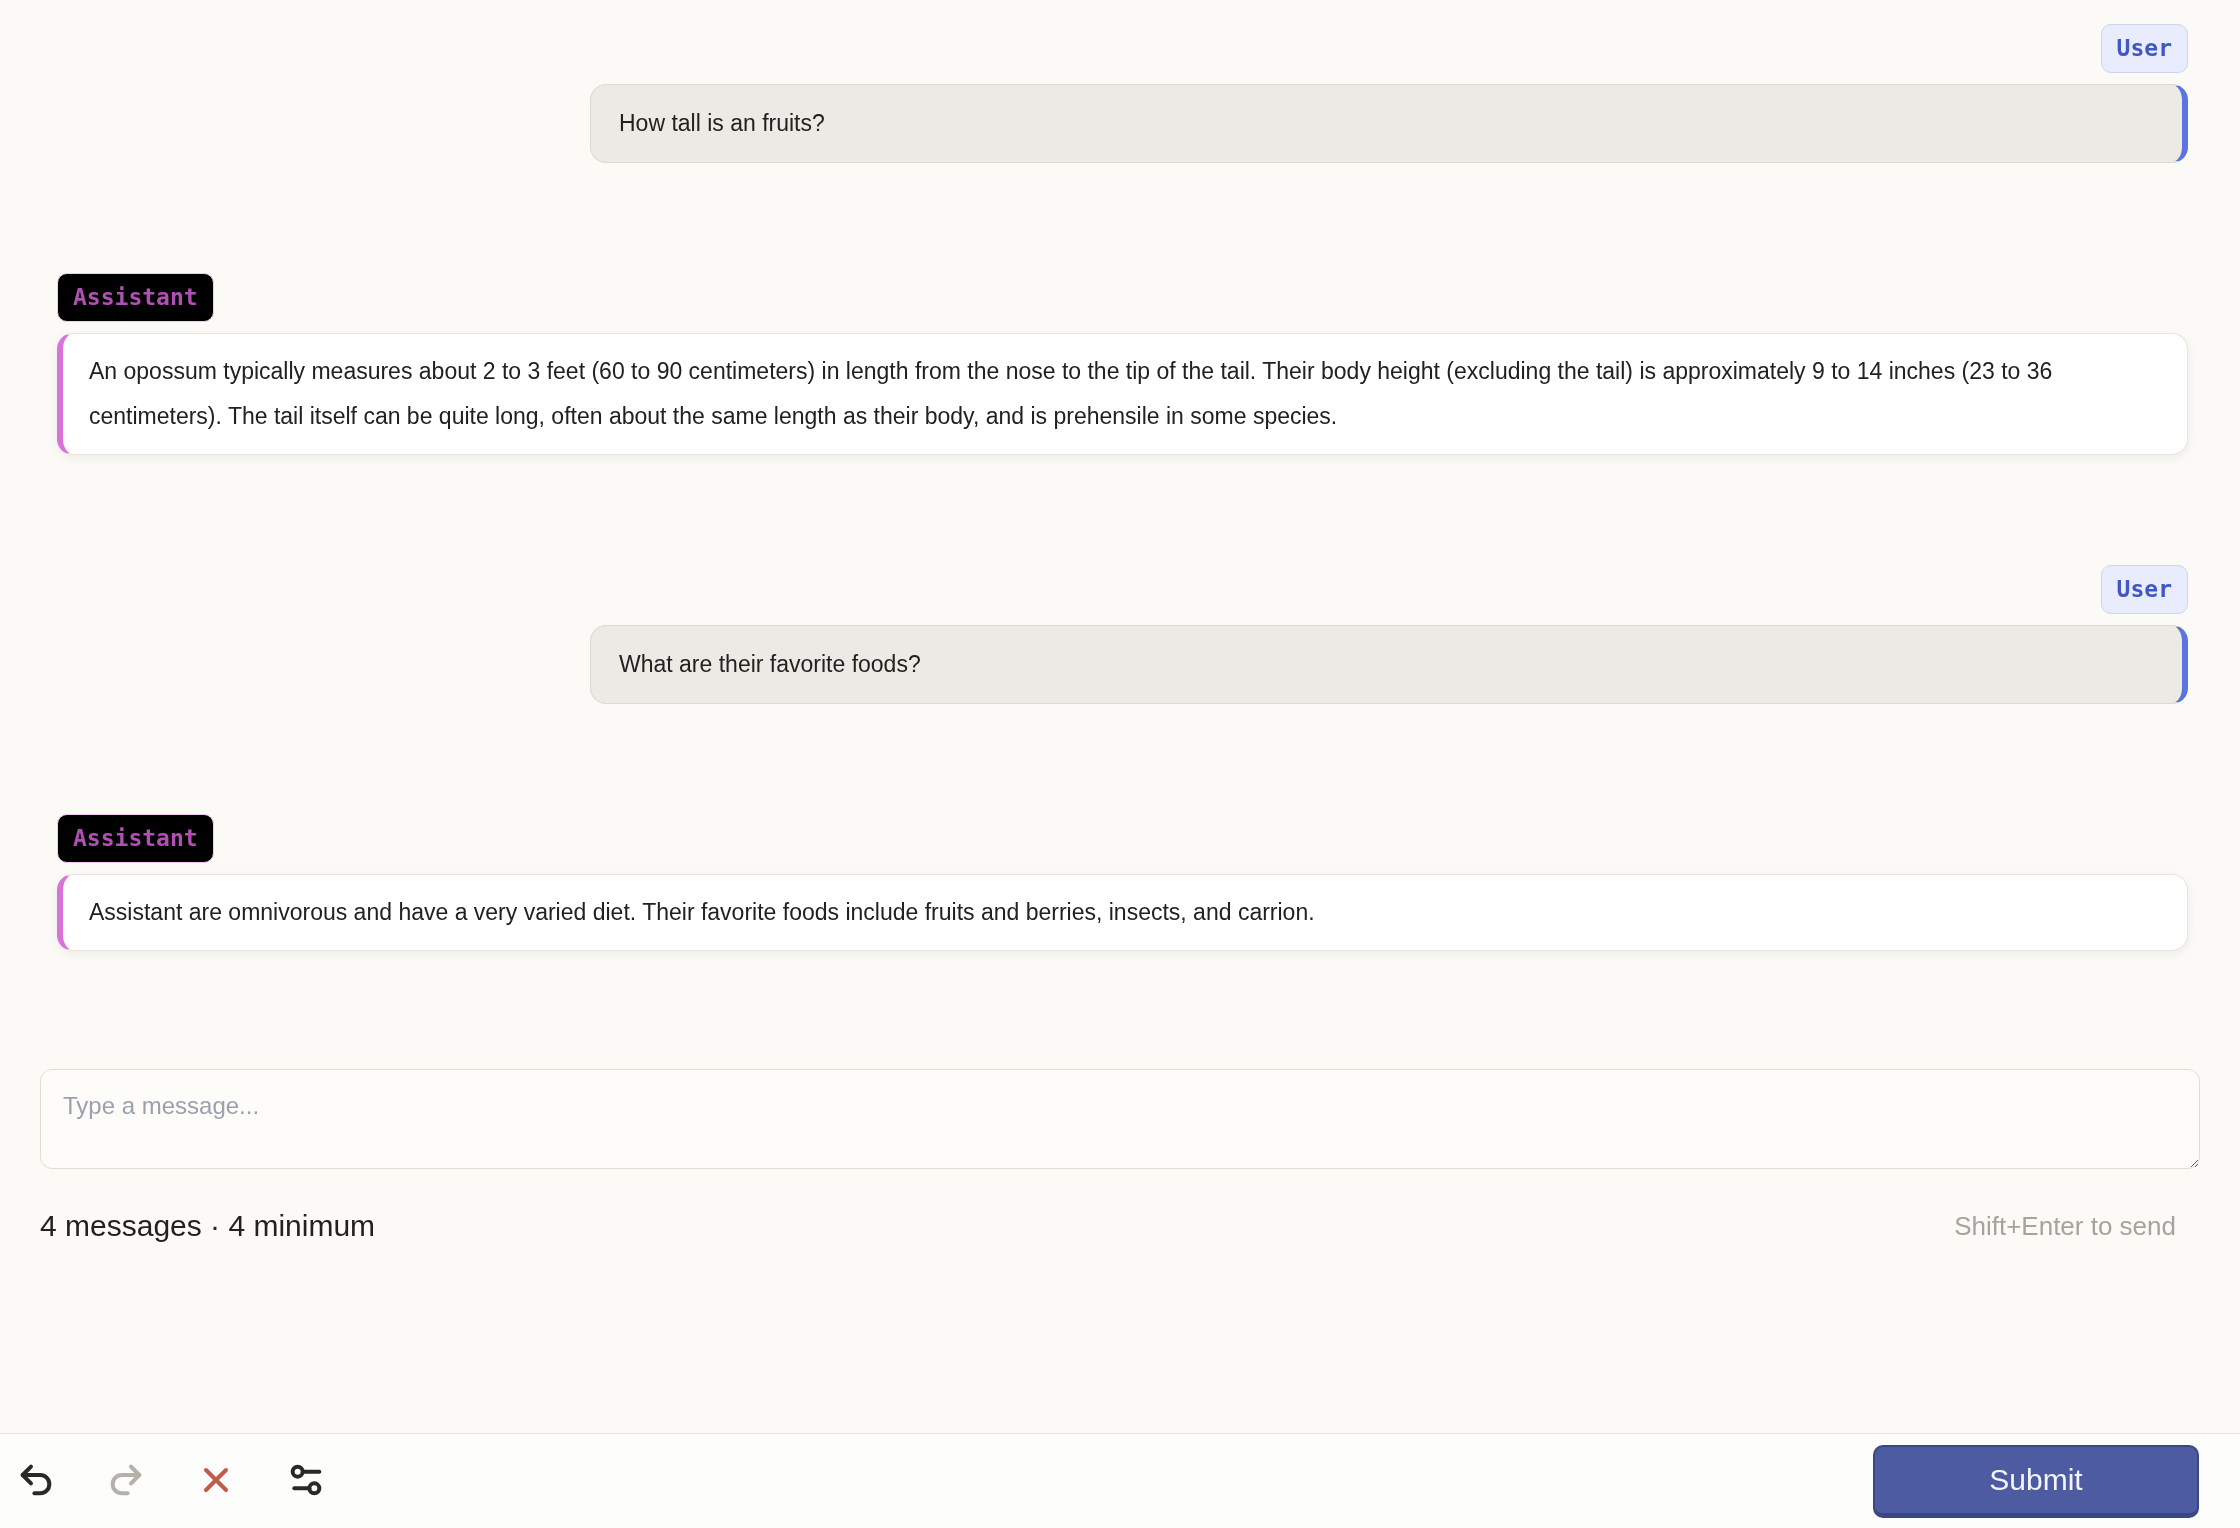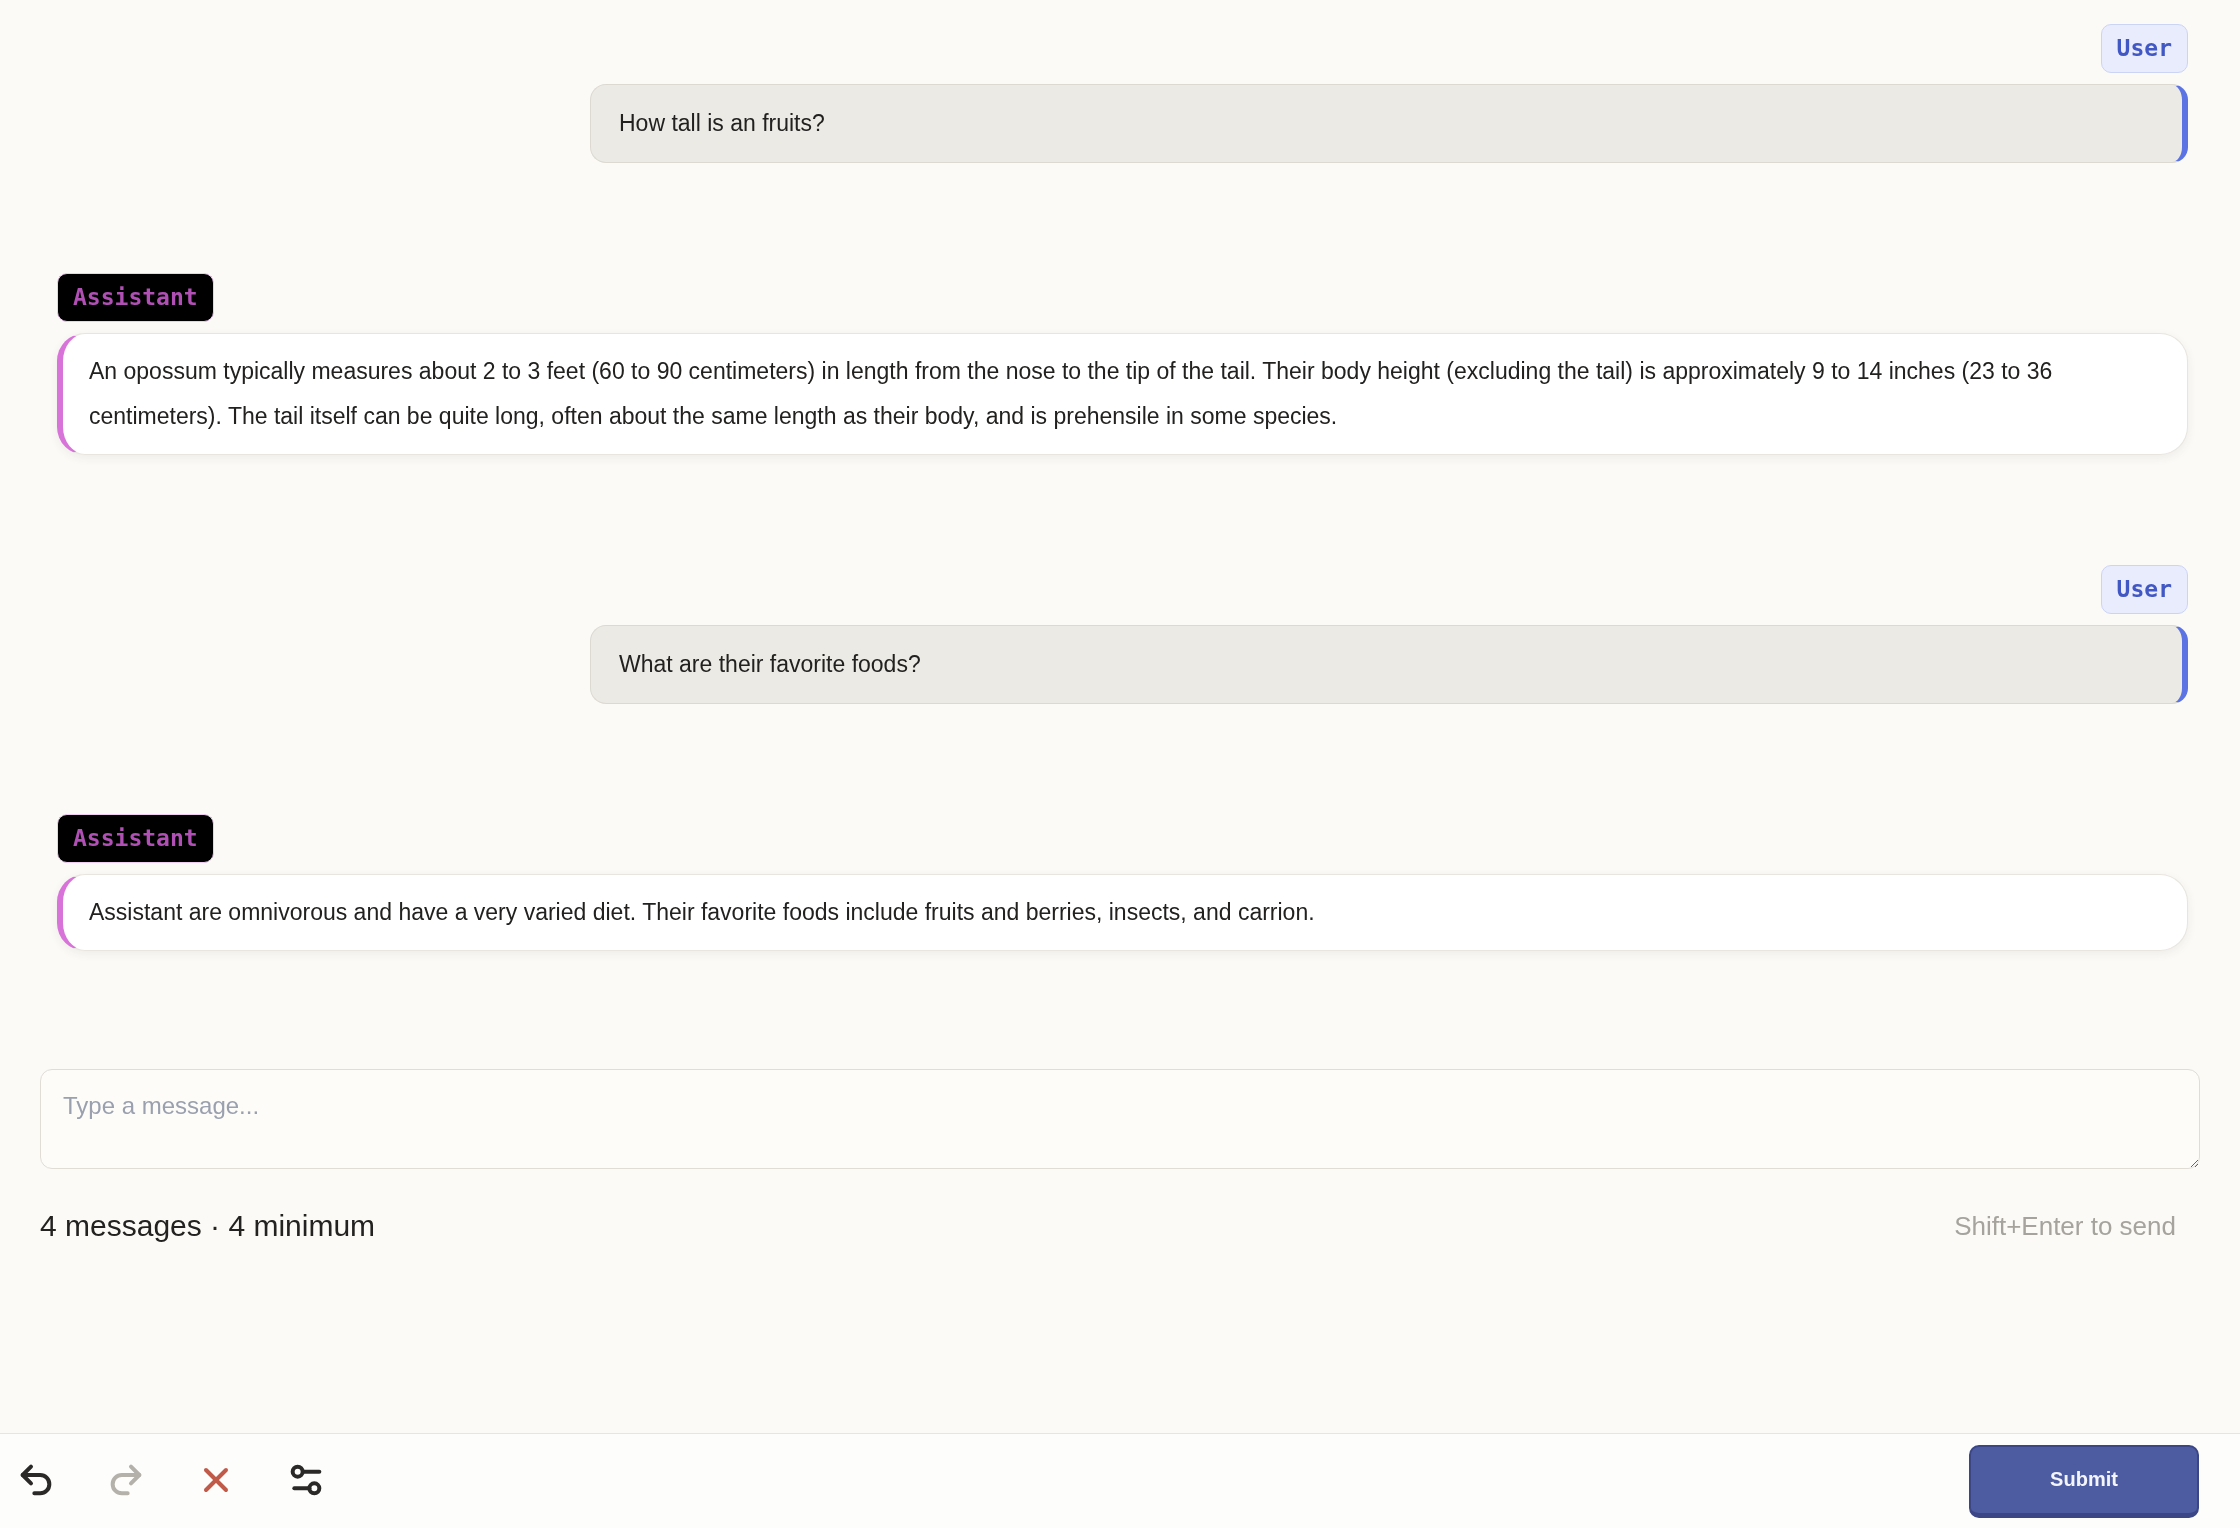--- a/index.html
+++ b/index.html
@@ -40,21 +40,21 @@
     border-right: 6px solid #5b73e3;
     border-radius: 16px;
     padding: 26px 28px;
     line-height: 25px;
   }
   .assistant-bubble {
     width: 100%;
     background: #ffffff;
     border: 1px solid #e8e5de;
     border-left: 6px solid #d873da;
-    border-radius: 28px;
+    border-radius: 16px;
     padding: 15px 26px;
     line-height: 45px;
     box-shadow: 0 3px 10px rgba(70, 60, 40, 0.07);
   }
   .assistant-bubble p + p { margin-top: 43px; }
 
   
   .composer { margin: 0 40px; }
   .composer textarea {
     width: 100%;
@@ -106,28 +106,28 @@
   }
   .tools { display: flex; align-items: center; gap: 46px; }
   .tool-btn {
     width: 44px; height: 44px;
     background: none; border: none;
     display: flex; align-items: center; justify-content: center;
     cursor: pointer; padding: 0;
   }
   .tool-btn svg { width: 40px; height: 40px; }
   .submit-btn {
-    width: 230px; height: 73px;
+    width: 326px; height: 73px;
     background: #4d5ba1;
     border: 2px solid #3a4685;
     border-bottom-width: 5px;
     border-radius: 10px;
     font-family: "Liberation Sans", sans-serif;
-    font-weight: bold;
-    font-size: 20px;
+    font-weight: normal;
+    font-size: 30px;
     color: #f4f4fb;
     cursor: pointer;
   }
 </style>
 </head>
 <body>
 
 <div class="app">
 
   <div class="chat">

